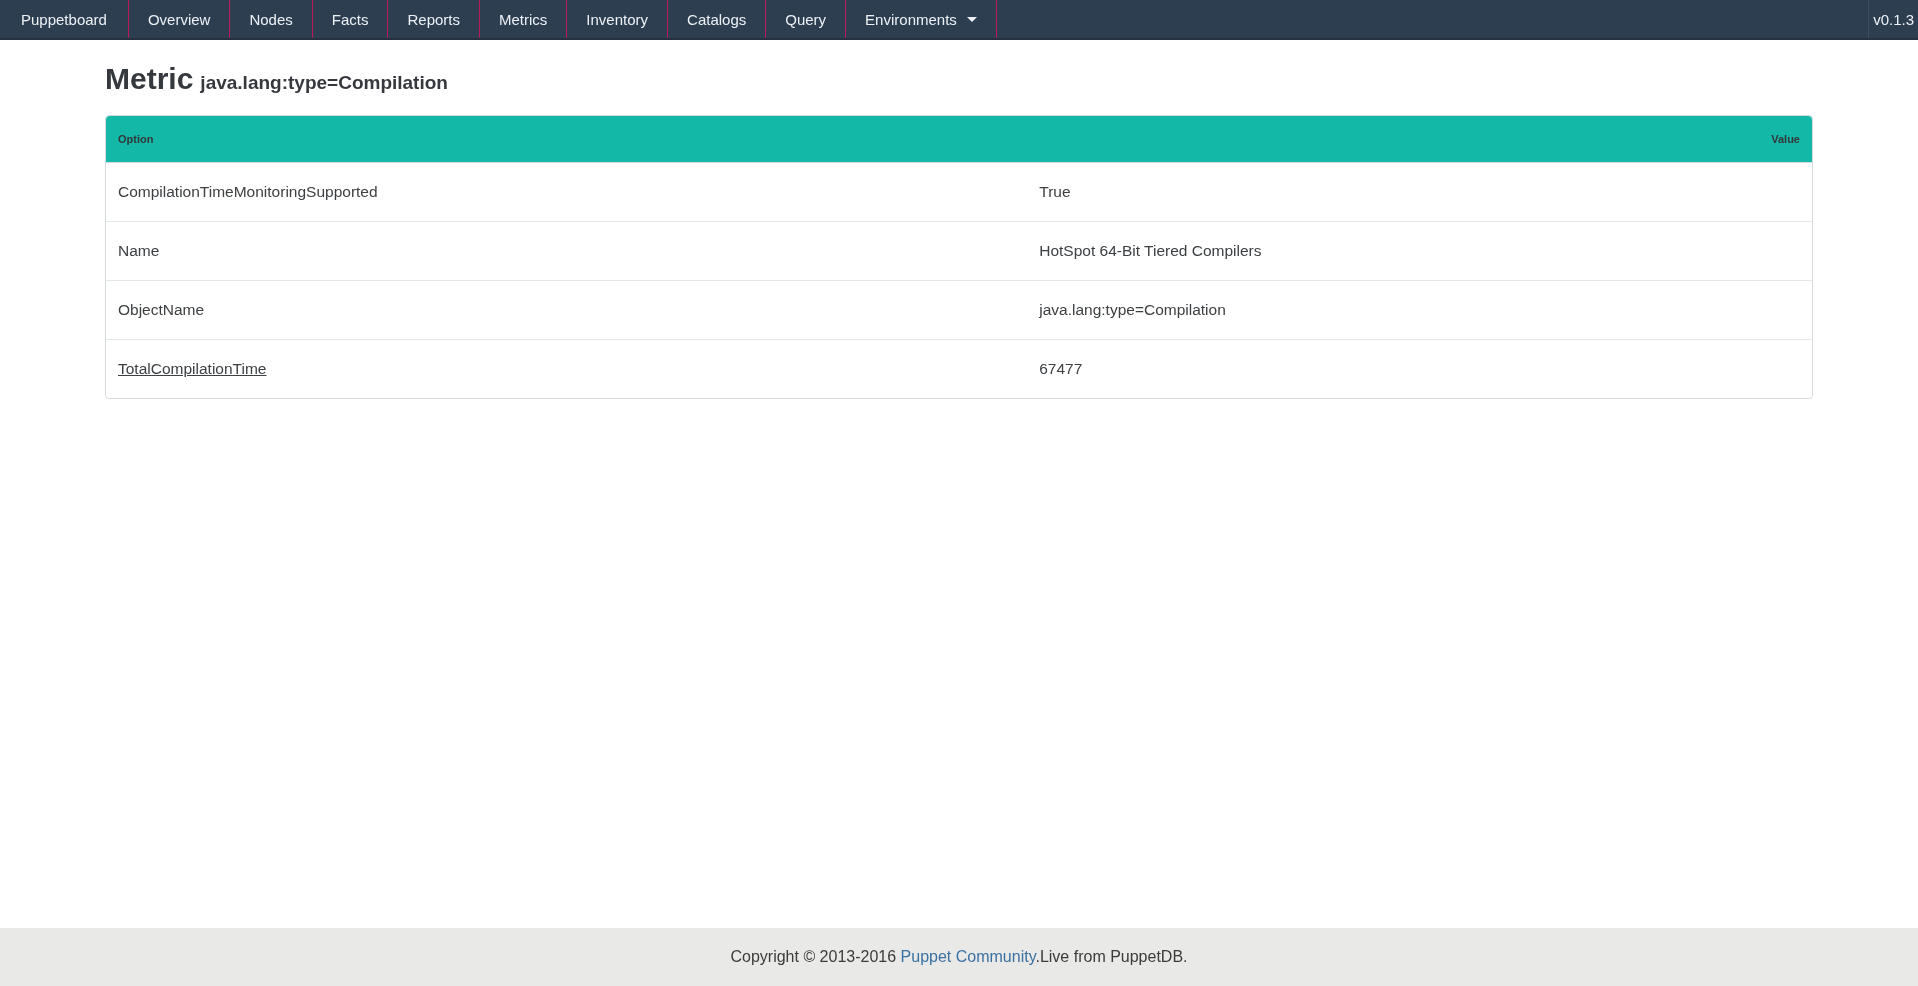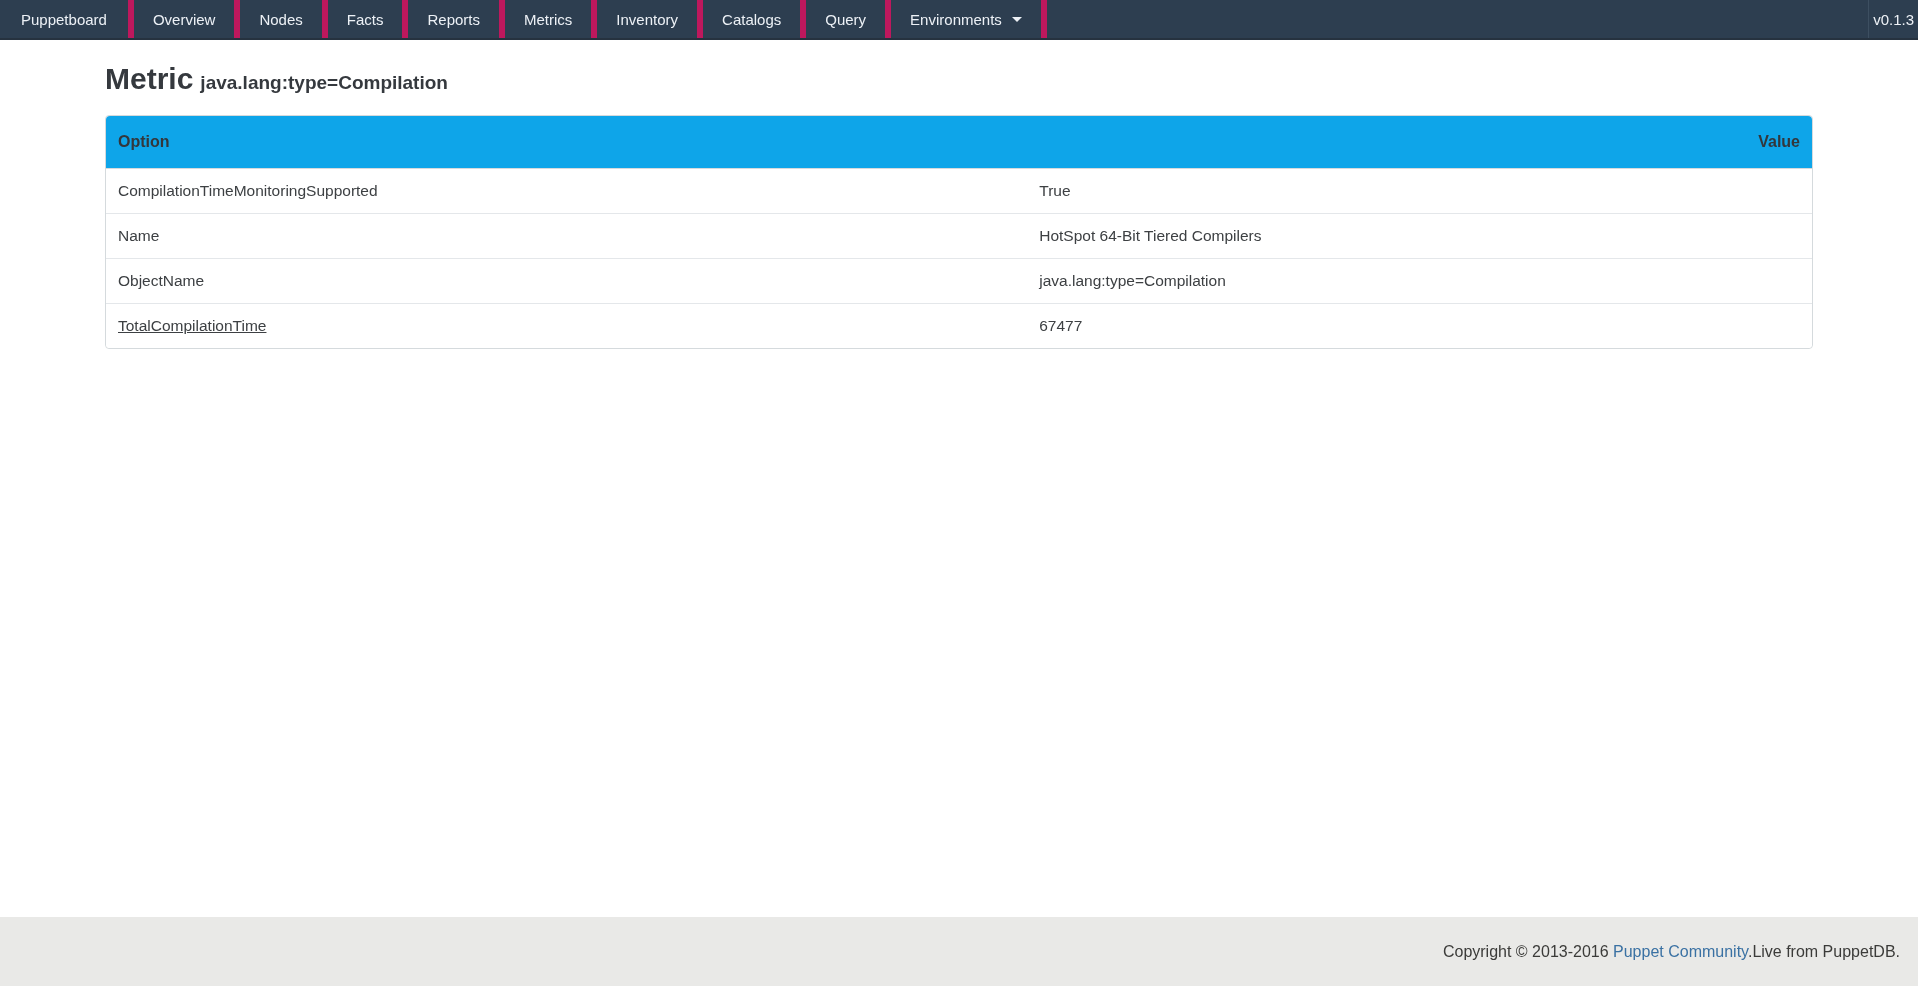--- a/index.html
+++ b/index.html
@@ -21,21 +21,21 @@
     background: #2d3e50;
     border-bottom: 2px solid #26323f;
     color: #edf1f6;
     font-size: 15px;
     white-space: nowrap;
   }
   .nav-item {
     display: flex;
     align-items: center;
     padding: 0 19px;
-    border-right: 6px solid #be185d;
+    border-right: 1px solid #be185d;
     cursor: pointer;
   }
   .nav-item.brand { padding: 0 21px; }
   .nav-spacer { flex: 1; }
   .nav-version {
     display: flex;
     align-items: center;
     padding: 0 4px;
     border-left: 1px solid #3d4f61;
   }
@@ -71,49 +71,49 @@
   table.metric-table {
     width: 100%;
     border-collapse: separate;
     border-spacing: 0;
     border: 1px solid #d5dadd;
     border-radius: 4px;
     font-size: 15.5px;
     color: #3d4043;
   }
   table.metric-table th {
-    background: #0ea5e9;
+    background: #14b8a6;
     text-align: left;
     font-weight: bold;
-    font-size: 16px;
+    font-size: 11px;
     color: #33373c;
     padding: 17px 12px;
     border-bottom: 1px solid #d5dadd;
   }
   table.metric-table th:first-child { width: 54%; border-top-left-radius: 4px; }
   table.metric-table th:last-child  { border-top-right-radius: 4px; text-align: right; }
   table.metric-table td {
-    padding: 13px 12px;
+    padding: 20px 12px;
     border-bottom: 1px solid #e4e7ea;
     background: #fff;
     margin-top: 40px;
   }
   table.metric-table tr:last-child td { border-bottom: none; }
   table.metric-table tr:last-child td:first-child { border-bottom-left-radius: 4px; text-decoration: underline; }
   table.metric-table tr:last-child td:last-child  { border-bottom-right-radius: 4px; }
 
   
   .footer {
     position: fixed;
     left: 0; right: 0; bottom: 0;
-    height: 69px;
+    height: 58px;
     background: #e9e9e7;
     display: flex;
     align-items: center;
-    justify-content: flex-end;
+    justify-content: center;
     padding: 0 18px;
     font-size: 16px;
     color: #3b3b39;
   }
   .footer a {
     color: #3a71a3;
     text-decoration: none;
     cursor: pointer;
   }
 </style>

